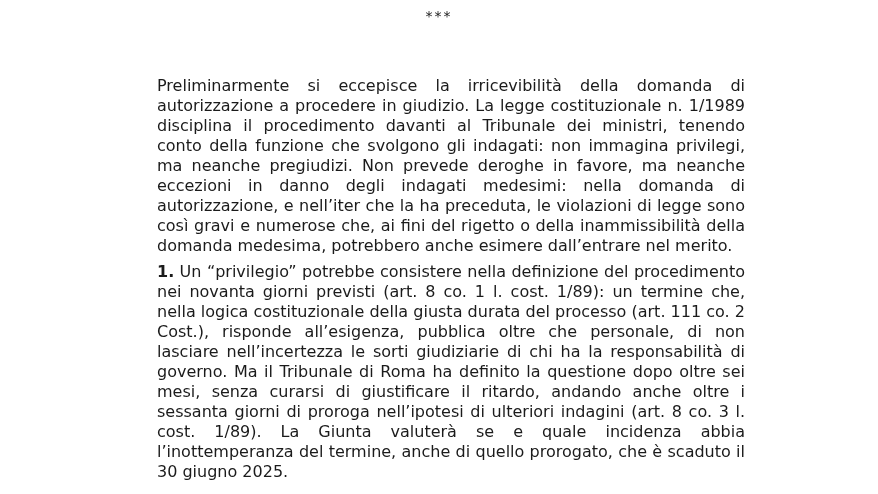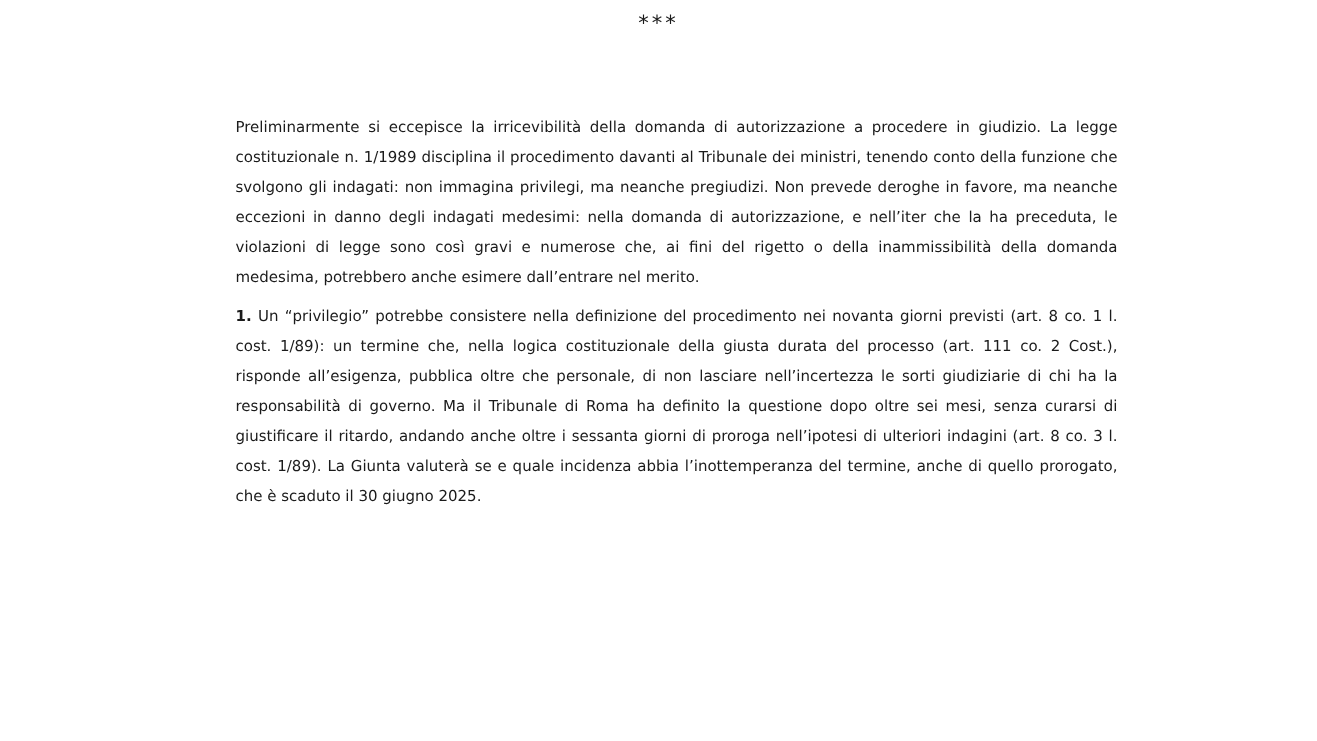--- a/index.html
+++ b/index.html
@@ -27,21 +27,21 @@
     color: #1b1b1b;
   }
   .text-column {
     position: absolute;
     top: 76px;
     left: 157px;
     width: 588px;
   }
   .text-column p {
     margin: 0 0 6px 0;
-    font-size: 10px;
+    font-size: 16px;
     line-height: 20px;
     text-align: justify;
     text-align-last: left;
     color: #1b1b1b;
   }
   .para-number {
     font-weight: bold;
   }
 </style>
 </head>

